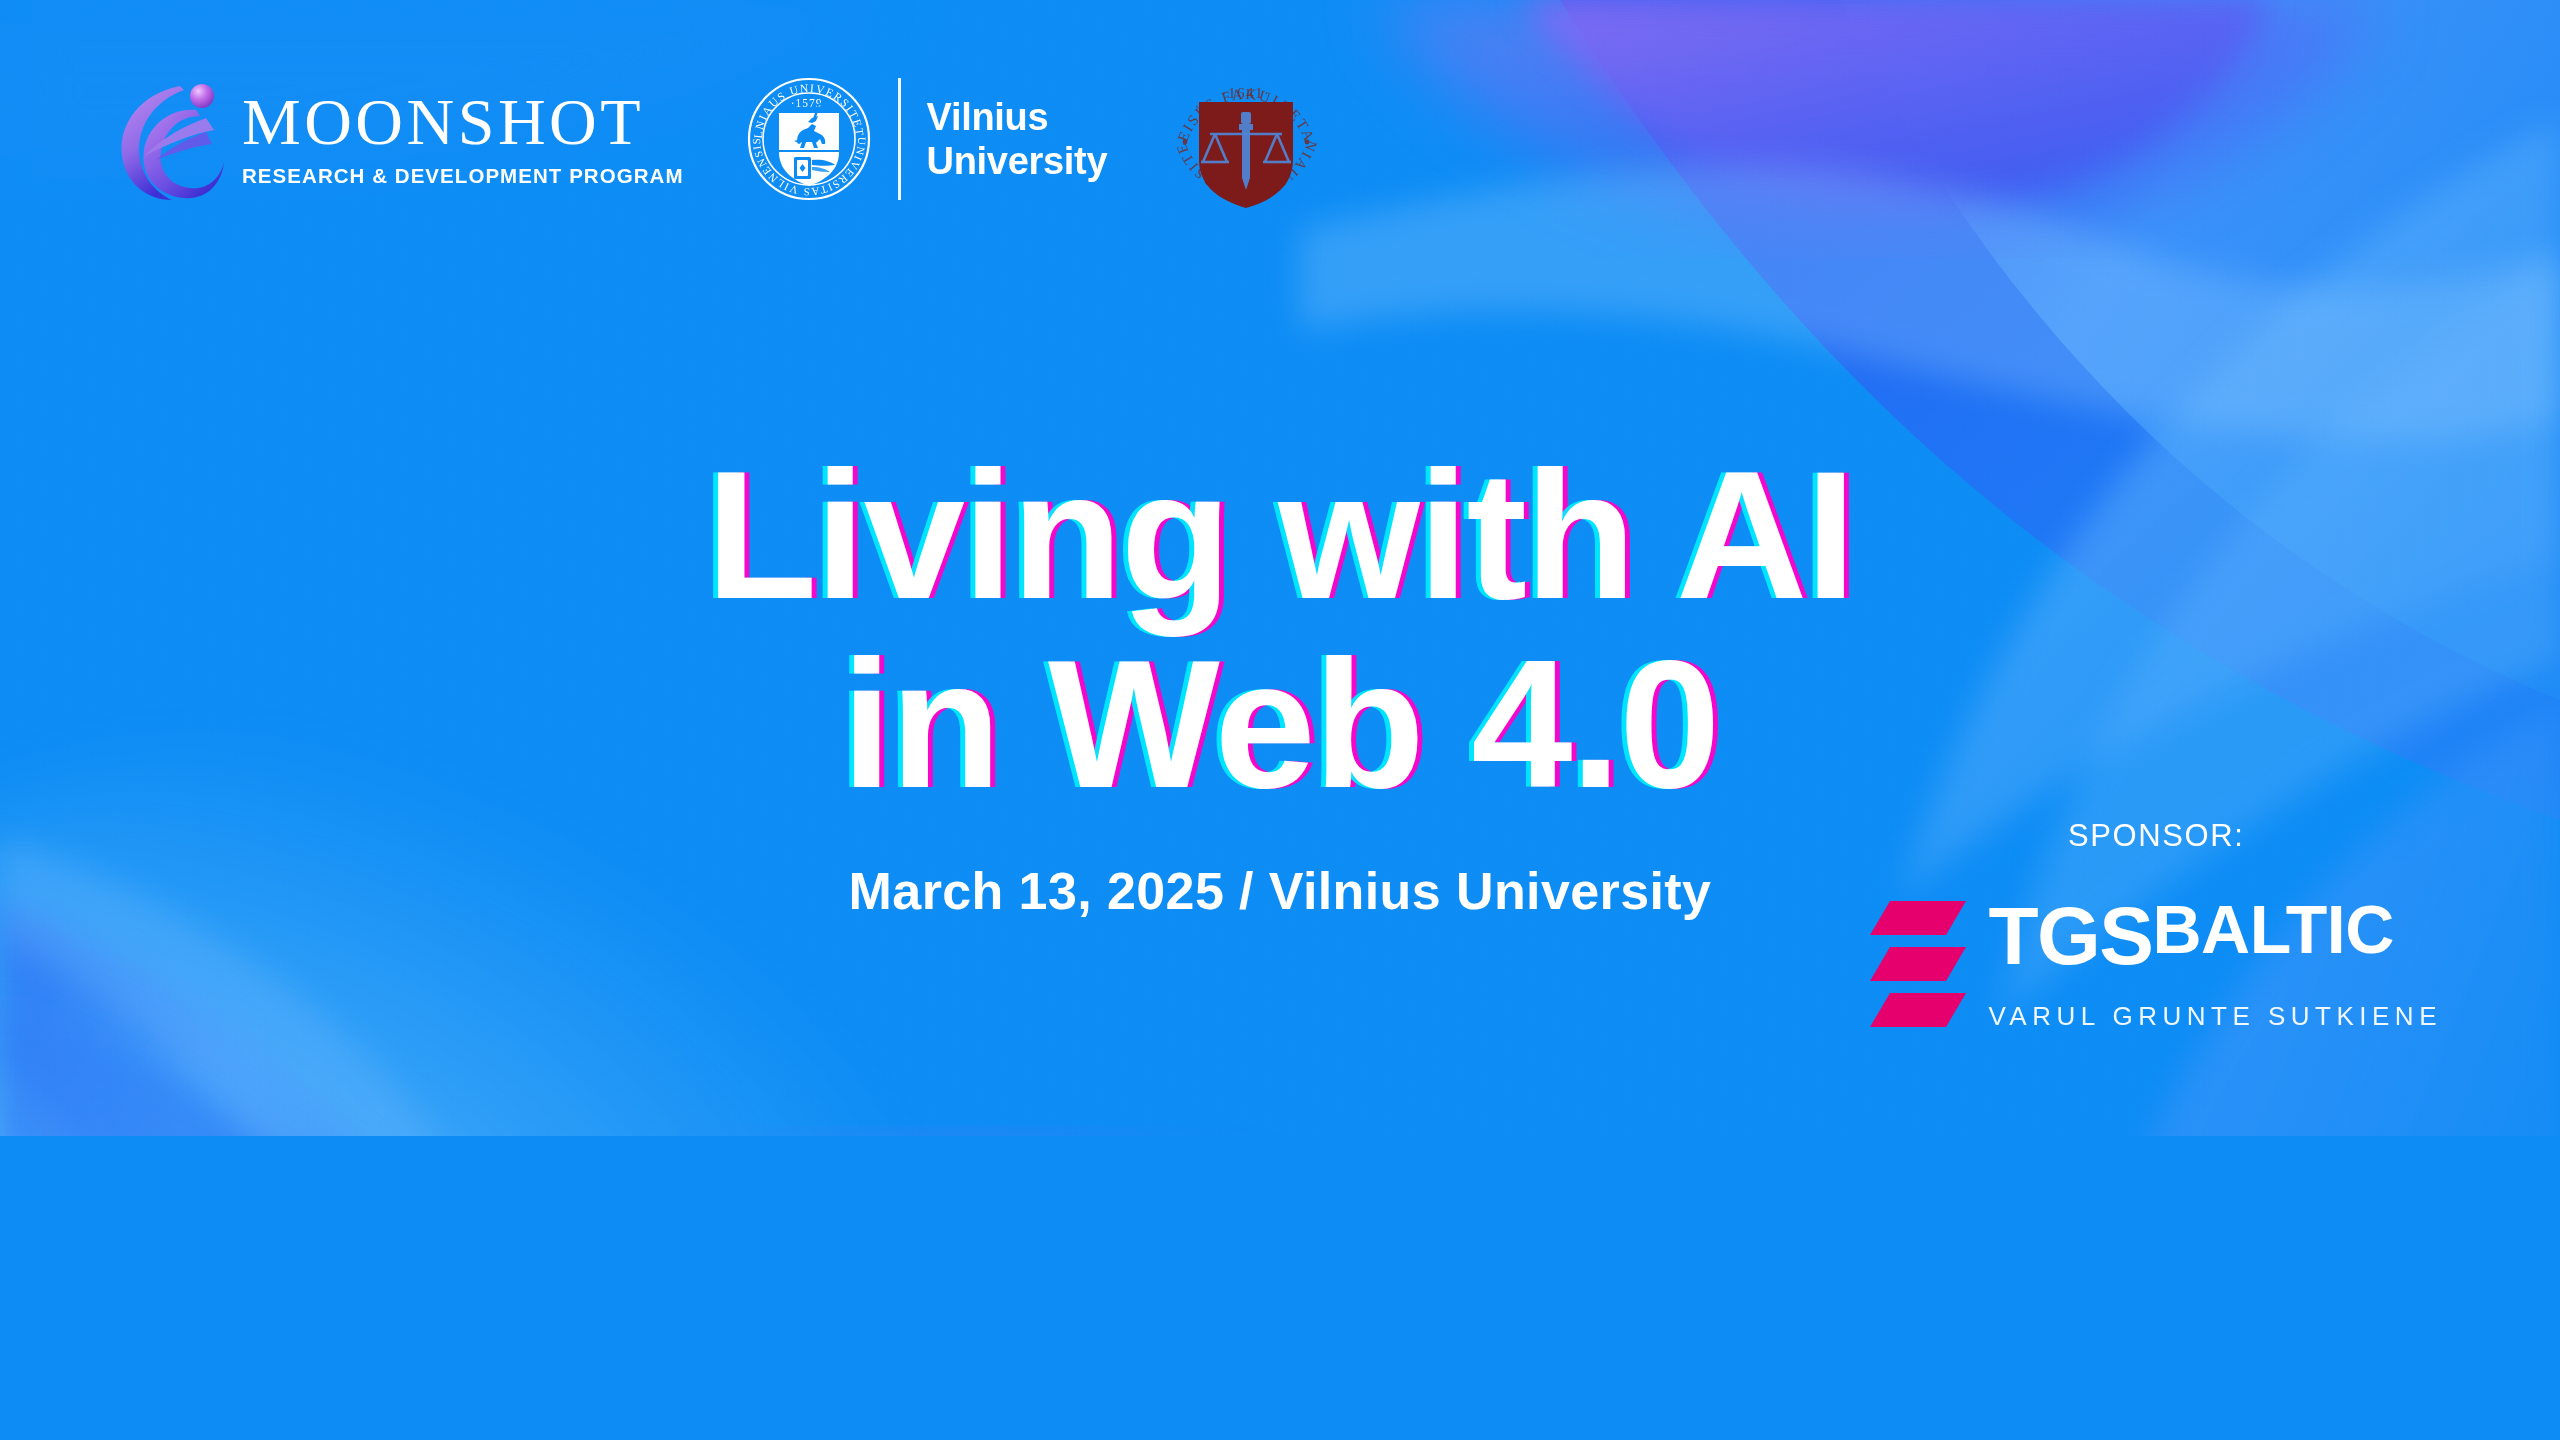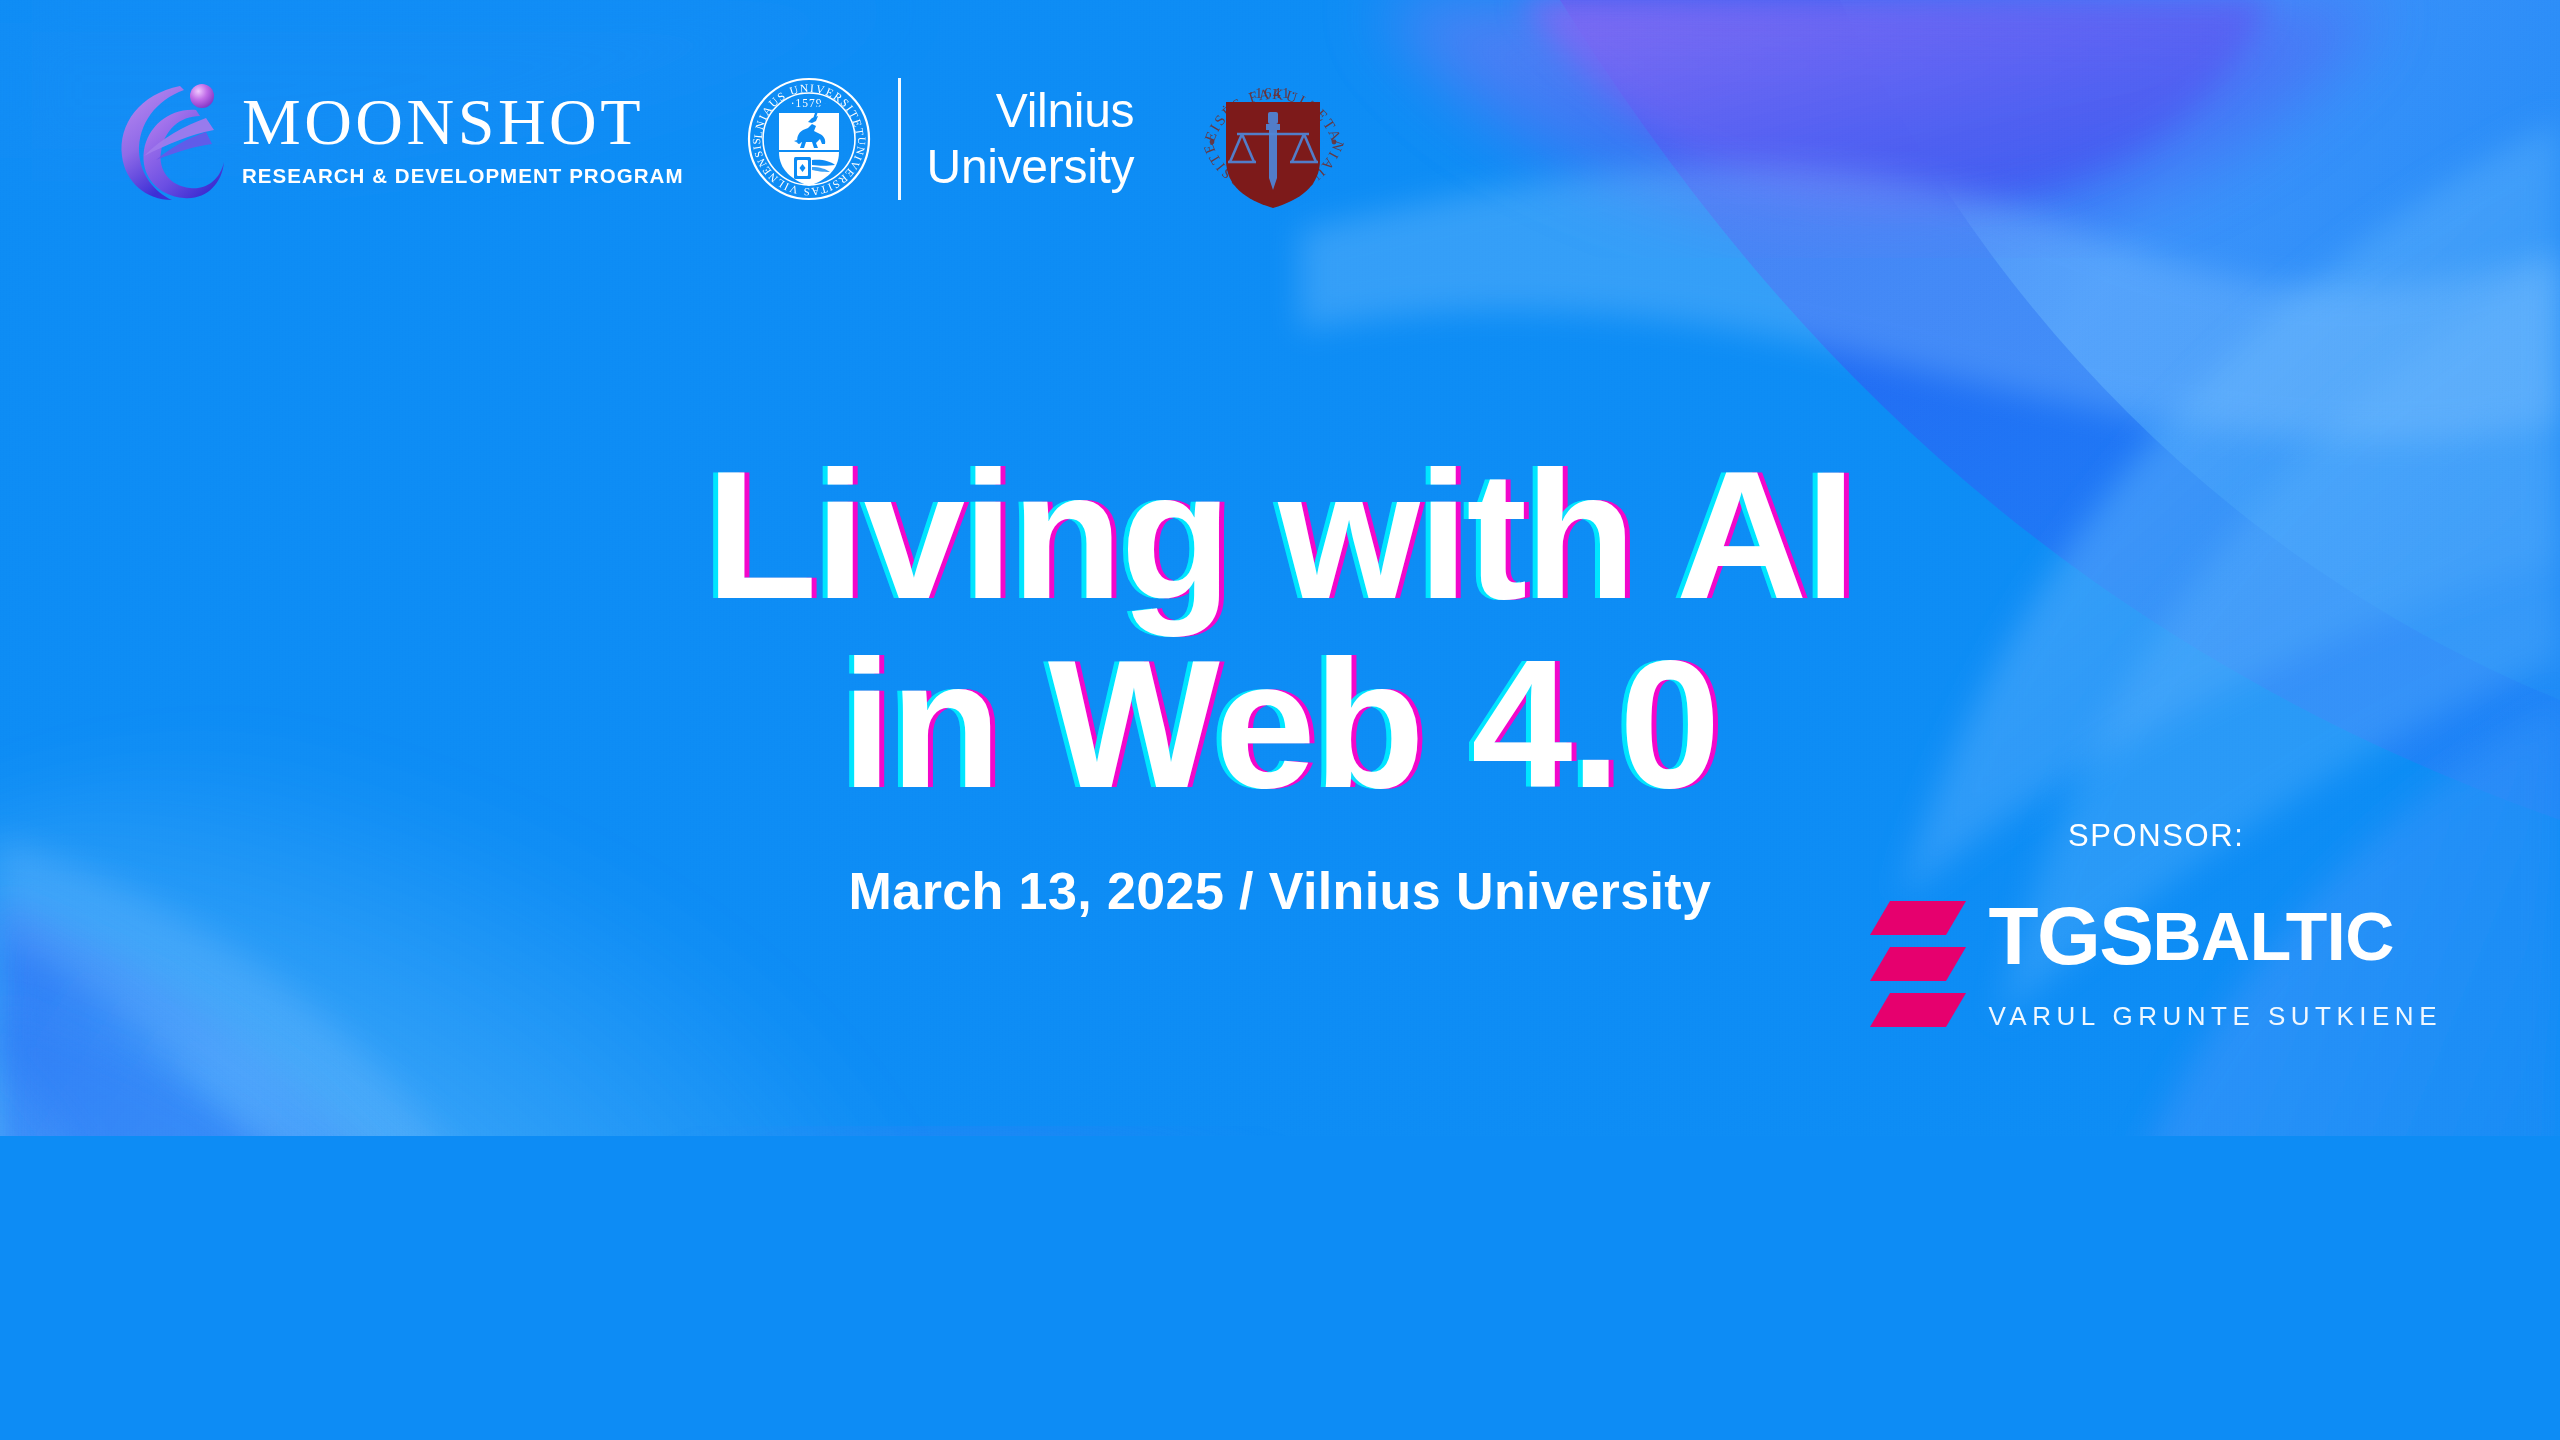--- a/index.html
+++ b/index.html
@@ -49,22 +49,22 @@
   .ms-sub {
     font-size:20.5px; font-weight:bold; color:#fff;
     letter-spacing:1.05px; white-space:nowrap;
     margin-top:10px; text-align:center;
   }
 
   .logo-vu { display:flex; align-items:center; gap:26px; margin-left:62px; }
   .vu-seal { width:126px; height:126px; flex:0 0 auto; }
   .vu-divider { width:3px; height:122px; background:#fff; opacity:.95; }
   .vu-name {
-    font-size:48px; font-weight:normal; color:#fff;
-    line-height:1.17; letter-spacing:-.3px; white-space:nowrap;text-align:right;
+    font-size:38px; font-weight:bold; color:#fff;
+    line-height:1.17; letter-spacing:-.3px; white-space:nowrap;
   }
 
   .logo-law { margin-left:56px; width:166px; height:166px; flex:0 0 auto; }
 
   
   .title-block {
     position:absolute; top:452px; left:0; width:2560px;
     text-align:center; z-index:6;
   }
   .title-line {
@@ -92,21 +92,21 @@
     z-index:6;
     display:flex; flex-direction:column; align-items:center;
   }
   .sponsor-label {
     font-size:31px; font-weight:normal; color:#fff;
     letter-spacing:1.6px; margin-bottom:41px;
   }
   .tgs-row { display:flex; align-items:center; gap:22px; }
   .tgs-bars { width:96px; height:126px; flex:0 0 auto; }
   .tgs-text { display:flex; flex-direction:column; }
-  .tgs-main { display:flex; align-items:center; }
+  .tgs-main { display:flex; align-items:flex-start; }
   .tgs-bold {
     font-size:82px; font-weight:bold; color:#fff;
     letter-spacing:-1.5px; line-height:1;
   }
   .tgs-light {
     font-size:68px; font-weight:700; color:#fff;
     letter-spacing:-.5px; line-height:1;
   }
   .tgs-tagline {
     margin-top:24px;

